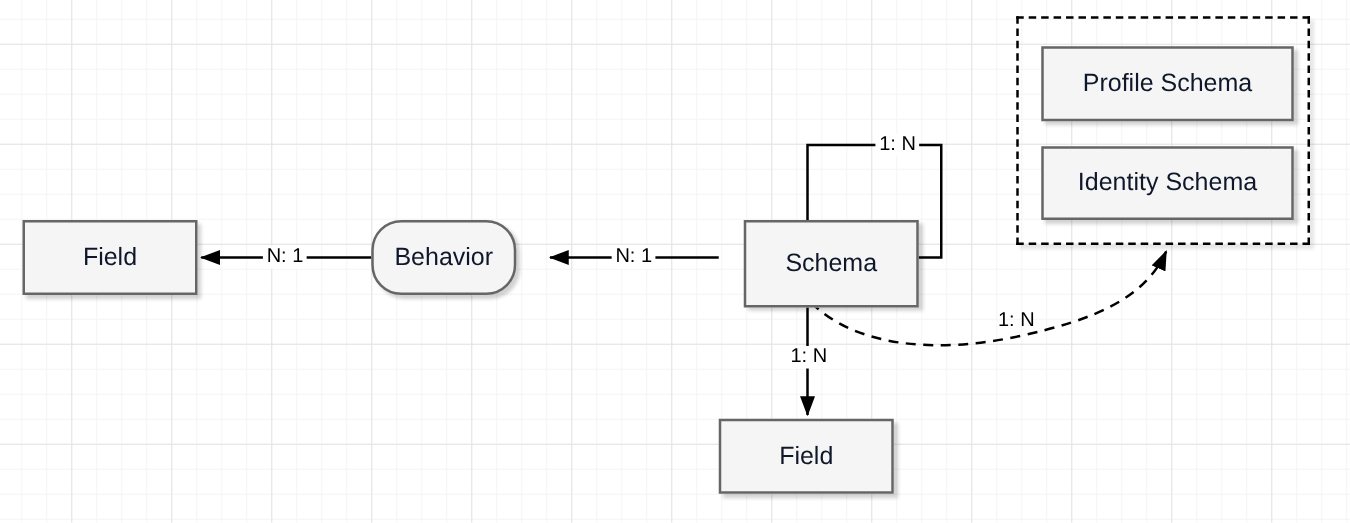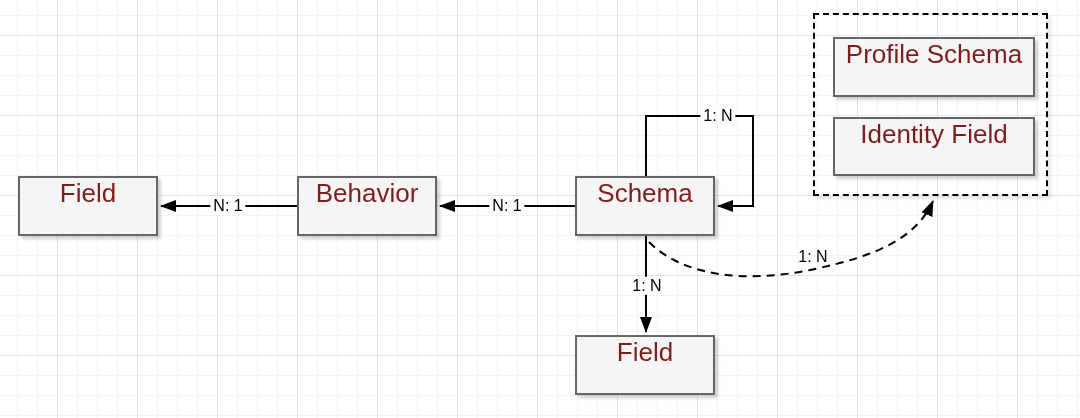--- a/index.html
+++ b/index.html
@@ -27,23 +27,24 @@
     pointer-events: none;
   }
 
   .node {
     position: absolute;
     box-sizing: border-box;
     background: #f5f5f5;
     border: 2px solid #666666;
     box-shadow: 3px 3px 3px rgba(0,0,0,0.18);
     display: flex;
+    align-items: center;
     justify-content: center;
-    font-size: 26px;
-    color: #7f1d1d;
+    font-size: 20px;
+    color: #0f172a;
     white-space: nowrap;
   }
 
   .group-dashed {
     position: absolute;
     box-sizing: border-box;
     left: 813px; top: 13px;
     width: 235px; height: 183px;
     border: 2px dashed #000000;
     background: transparent;
@@ -57,22 +58,22 @@
     padding: 0 3px;
     font-size: 16px;
     color: #000000;
     white-space: nowrap;
     line-height: 1.15;
     text-align: right;
   }
 
   
   #node-field-left      { left: 18px;  top: 176px; width: 140px; height: 60px; }
-  #node-behavior        { left: 297px; top: 176px; width: 140px; height: 60px; }
-  #node-schema          { left: 575px; top: 176px; width: 140px; height: 60px; }
+  #node-behavior        { left: 297px; top: 176px; width: 116px; height: 60px; border-radius: 24px; }
+  #node-schema          { left: 595px; top: 176px; width: 140px; height: 70px; }
   #node-field-bottom    { left: 575px; top: 335px; width: 140px; height: 60px; }
   #node-profile-schema  { left: 833px; top: 37px;  width: 202px; height: 60px; }
   #node-identity-schema { left: 833px; top: 117px; width: 202px; height: 59px; }
 </style>
 </head>
 <body>
 
 <div class="canvas">
 
   <svg class="edges" viewBox="0 0 1080 418" xmlns="http://www.w3.org/2000/svg">
@@ -109,21 +110,21 @@
 
   <div class="node" id="node-field-bottom">
     <span>Field</span>
   </div>
 
   <div class="node" id="node-profile-schema">
     <span>Profile Schema</span>
   </div>
 
   <div class="node" id="node-identity-schema">
-    <span>Identity Field</span>
+    <span>Identity Schema</span>
   </div>
 
   <div class="edge-label" style="left:228px; top:206px;">N: 1</div>
 
   <div class="edge-label" style="left:507px; top:206px;">N: 1</div>
 
   <div class="edge-label" style="left:718px; top:116px;">1: N</div>
 
   <div class="edge-label" style="left:647px; top:286px;">1: N</div>
 

